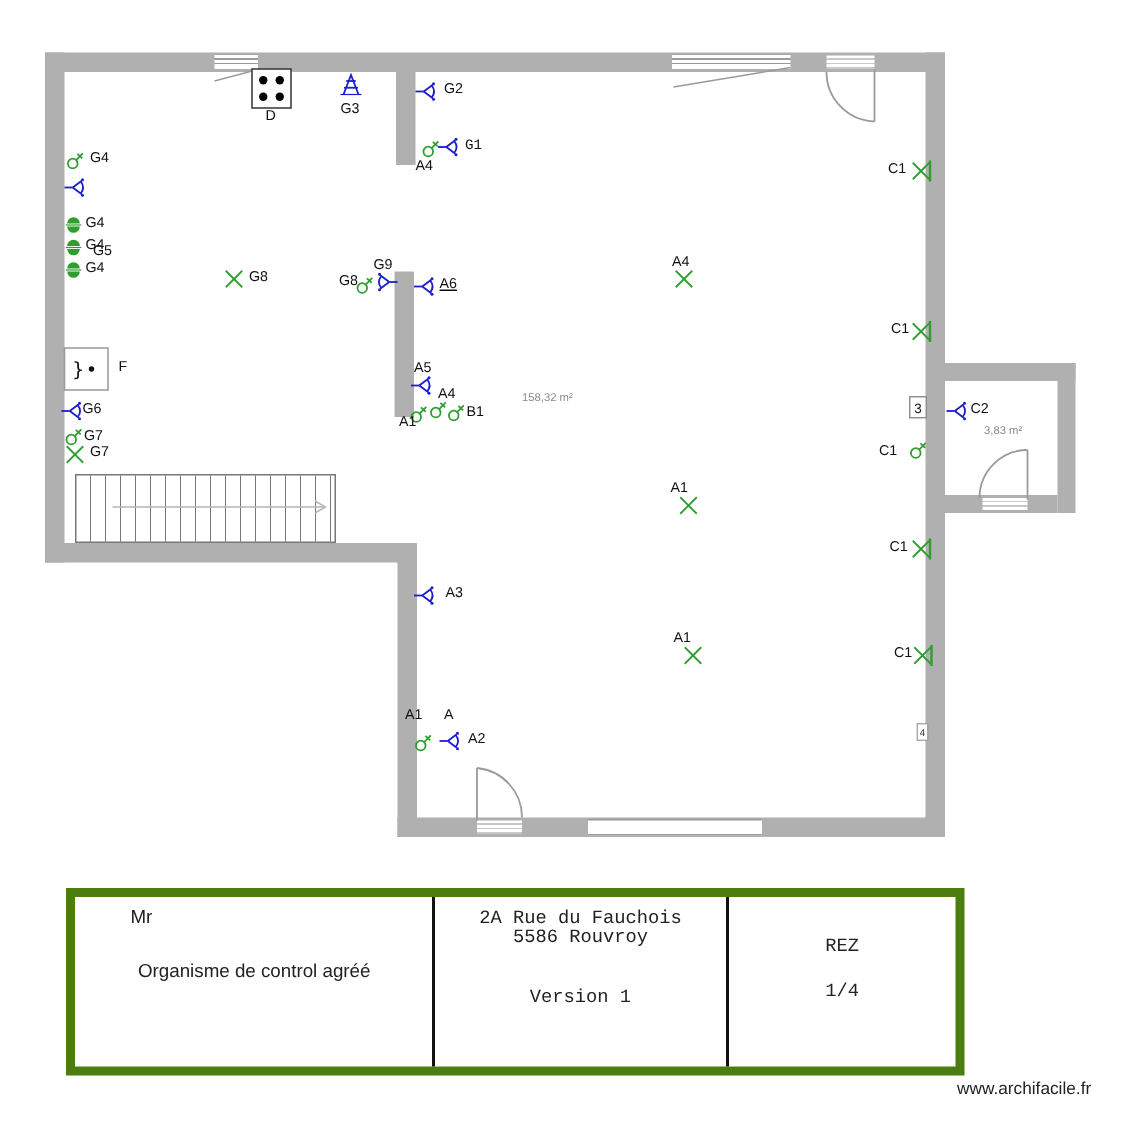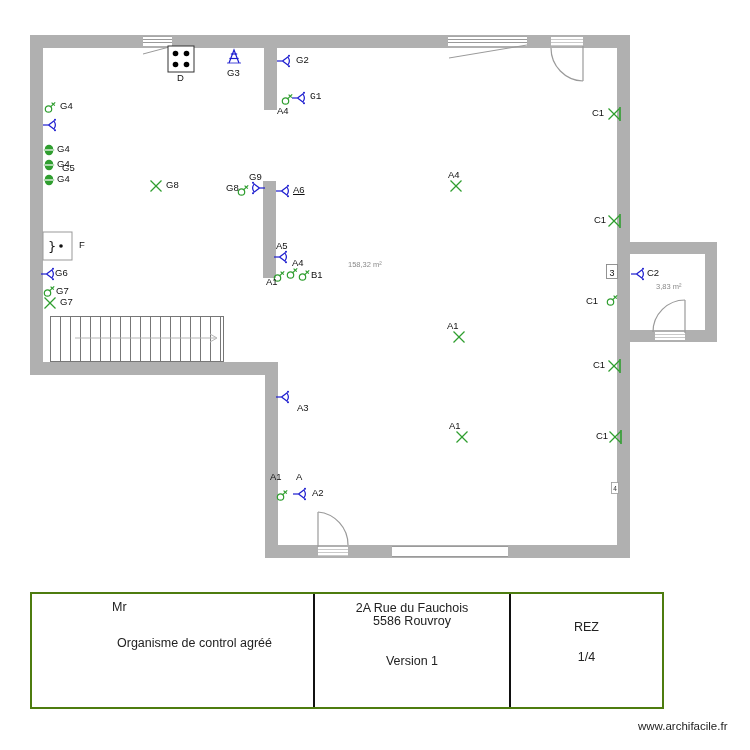--- a/index.html
+++ b/index.html
@@ -14,27 +14,27 @@
   .threshold{position:absolute;background:repeating-linear-gradient(to bottom,
         #fff 0 2px,#c9c9c9 2px 3px);}
   .stairs{position:absolute;left:50px;top:316px;width:172px;height:44px;
         border:1px solid #777;
         background:repeating-linear-gradient(90deg,#fff 0 9px,#777 9px 10px);}
   .linework{position:absolute;left:0;top:0;pointer-events:none;}
   .sym-label{position:absolute;font-size:9.5px;line-height:10px;color:#111;
         white-space:nowrap;}
   .area-label{position:absolute;font-size:7.5px;line-height:8px;color:#8a8a8a;
         white-space:nowrap;}
-  .title-block{position:absolute;left:30px;top:592px;width:587px;height:113px;
-        border:2px solid #4d7c0f;display:flex;padding-left:43px;}
+  .title-block{position:absolute;left:44px;top:592px;width:587px;height:113px;
+        border:6px solid #4d7c0f;display:flex;}
   .tb-cell{position:relative;height:100%;box-sizing:border-box;font-size:12.5px;color:#222;}
   .tb-cell + .tb-cell{border-left:2px solid #111;}
   .tb-c1{width:238px;} .tb-c2{width:196px;} .tb-c3{flex:1;}
   .tb-line{position:absolute;white-space:nowrap;}
-  .tb-center{left:0;width:100%;text-align:center;}
+  .tb-center{left:0;width:100%;text-align:center;font-family:Liberation Mono, monospace;}
   .watermark{position:absolute;left:638px;top:720px;font-size:11.5px;color:#222;}
 </style>
 </head>
 <body>
 
 <div class="canvas">
 
   <div class="wall" style="left:30px;top:35px;width:600px;height:13px"></div>
   <div class="wall" style="left:30px;top:35px;width:13px;height:340px"></div>
   <div class="wall" style="left:30px;top:362px;width:248px;height:13px"></div>
@@ -296,21 +296,21 @@
       <svg width="30" height="30" viewBox="-15 -15 30 30" style="position: absolute; left: 269px; top: 382px; overflow: visible;">
         <g stroke="#1c1ccf" fill="none" stroke-width="1.2" style="color: rgb(28, 28, 207);">
           <line x1="-8" y1="0" x2="-2.5" y2="0"></line>
           <line x1="-2.5" y1="0" x2="3.5" y2="-4.5"></line>
           <line x1="-2.5" y1="0" x2="3.5" y2="4.5"></line>
           <path d="M2.8,-4 Q6,0 2.8,4"></path>
           <circle cx="4" cy="-5.2" r="1" fill="currentColor" stroke="none"></circle>
           <circle cx="4" cy="5.2" r="1" fill="currentColor" stroke="none"></circle>
         </g>
       </svg>
-      <div class="sym-label" style="left: 297px; top: 391px; margin-top: 12px;">A3</div>
+      <div class="sym-label" style="left: 297px; top: 391px;">A3</div>
       <svg width="30" height="30" viewBox="-15 -15 30 30" style="position: absolute; left: 267px; top: 480px; overflow: visible;">
         <g stroke="#2f9e2f" fill="none" stroke-width="1.2" style="color: rgb(47, 158, 47);">
           <circle cx="-1.5" cy="2" r="3.2"></circle>
           <line x1="0.8" y1="-0.3" x2="5.2" y2="-4.7"></line>
           <line x1="1.6" y1="-4.4" x2="4.8" y2="-1.4"></line>
         </g>
       </svg>
       <div class="sym-label" style="left: 270px; top: 472px;">A1</div>
       <svg width="30" height="30" viewBox="-15 -15 30 30" style="position: absolute; left: 286px; top: 479px; overflow: visible;">
         <g stroke="#1c1ccf" fill="none" stroke-width="1.2" style="color: rgb(28, 28, 207);">

